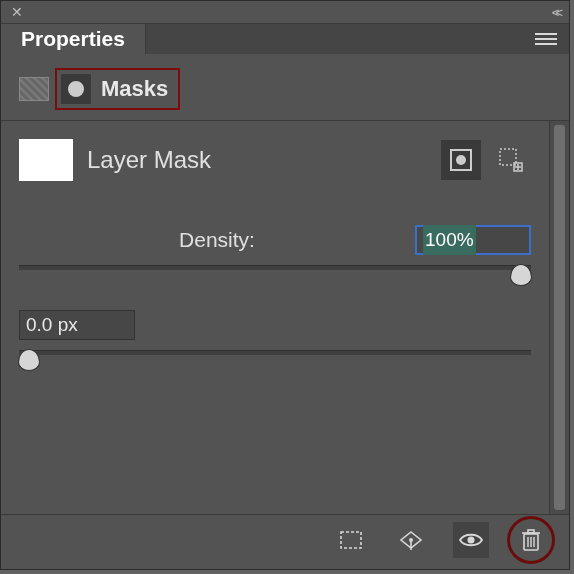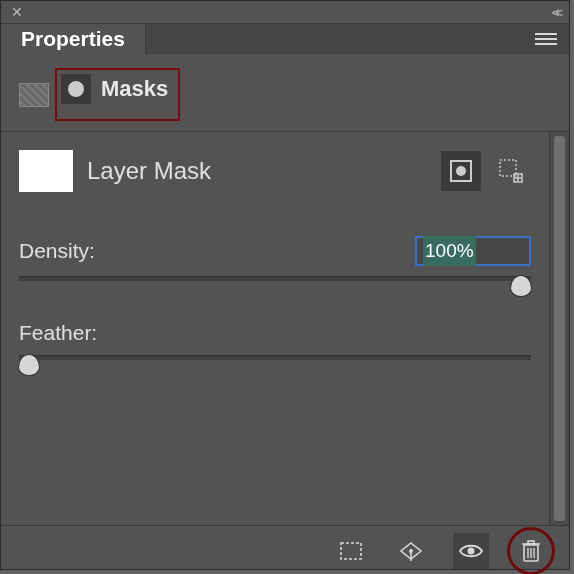--- a/index.html
+++ b/index.html
@@ -76,21 +76,21 @@
     width: 30px; height: 24px;
     border: 1px solid #888;
     background: linear-gradient(45deg,#666 25%,#777 25%,#777 50%,#666 50%,#666 75%,#777 75%);
     background-size: 8px 8px;
   }
   .mask-select {
     display: flex;
     align-items: center;
     gap: 10px;
     border: 2px solid #7a0c0c;
-    padding: 4px 10px 15px 4px;
+    padding: 4px 10px 4px 4px;
   }
   .maskicon-sm {
     width: 30px; height: 30px;
     background: #3a3a3a;
     display: flex; align-items: center; justify-content: center;
   }
   .maskicon-sm .dot {
     width: 16px; height: 16px; border-radius: 50%;
     background: #cccccc; border: 2px solid #cccccc;
   }
@@ -146,20 +146,21 @@
     display: flex; align-items: center; justify-content: center;
     cursor: pointer;
   }
   .sqbtn.plain { background: transparent; }
   
   .slider-block { margin-bottom: 40px; }
   .slider-head {
     display: flex;
     align-items: center;
     margin-bottom: 10px;
+    text-align: center;
   }
   .slider-label {
     font-size: 21px;
     color: #e0e0e0;
     flex: 1;
   }
   .valuebox {
     width: 116px;
     height: 30px;
     background: #474747;
@@ -290,21 +291,23 @@
               <span>100%</span>
             </div>
         </div>
         <div class="track">
           <div class="thumb" style="left:98%"></div>
         </div>
       </div>
 
       <div class="slider-block">
         <div class="slider-head">
-          <div class="slider-label">Feather:</div>
+          <div class="valuebox">
+              <span>0.0 px</span>
+            </div>
         </div>
         <div class="track">
           <div class="thumb" style="left:2%"></div>
         </div>
       </div>
 
     </div>
     <div class="scrollbar">
       <div class="scrollthumb"></div>
     </div>

